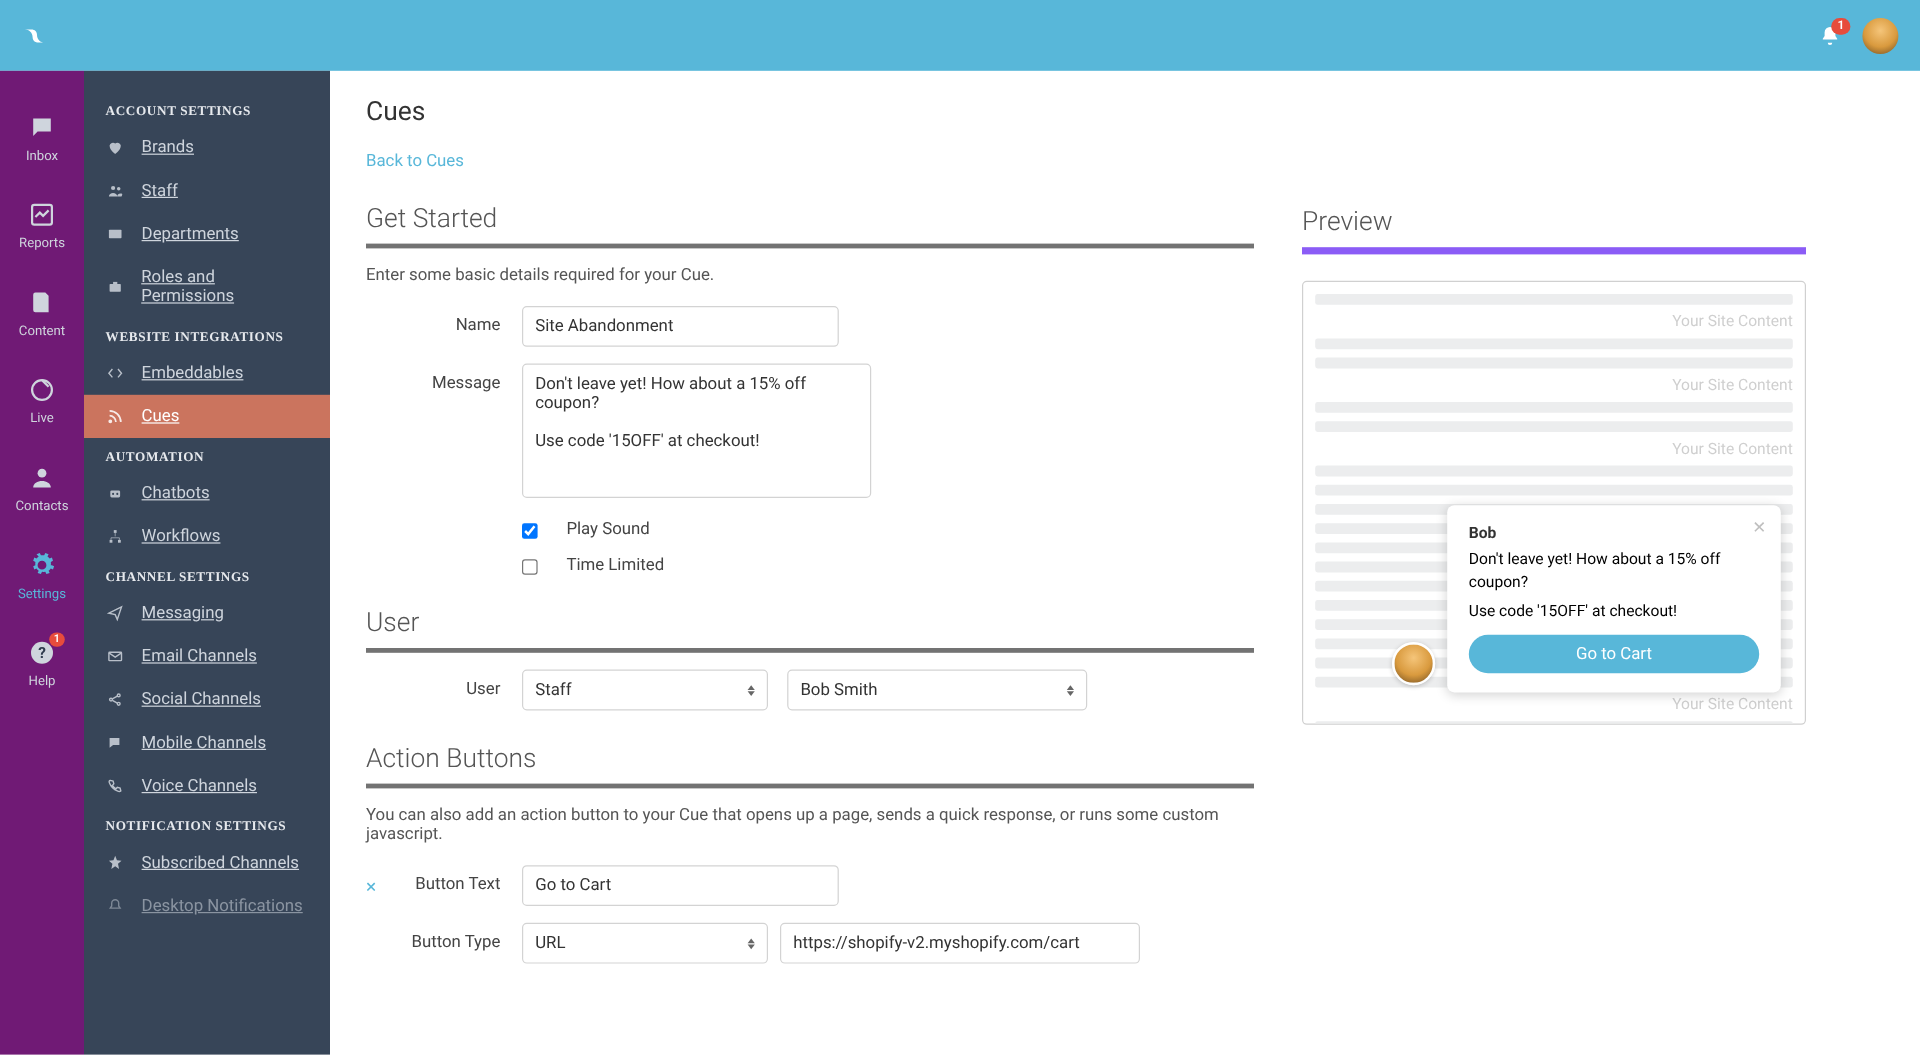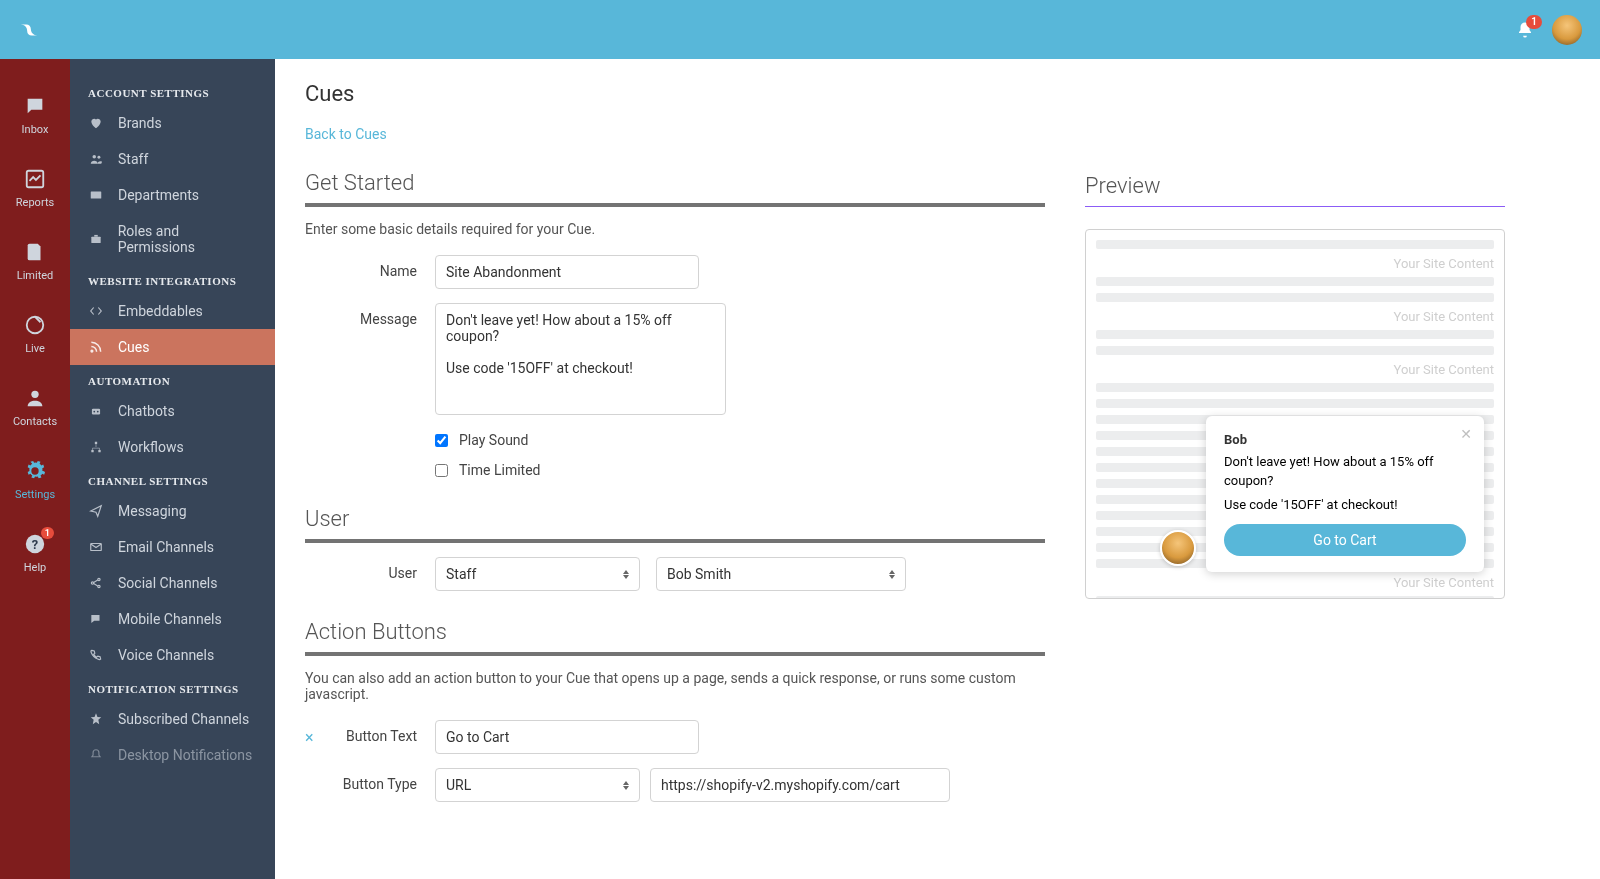--- a/index.html
+++ b/index.html
@@ -11,60 +11,60 @@
 .topbar-right { display: flex; align-items: center; gap: 18px; }
 .bell-wrap { position: relative; }
 .bell-icon { color: #fff; }
 .bell-badge { position: absolute; top: -6px; right: -8px; background: #e74c3c; color: #fff; font-size: 10px; font-weight: 600; border-radius: 8px; padding: 1px 5px; line-height: 12px; }
 .avatar-top { width: 30px; height: 30px; border-radius: 50%; background: radial-gradient(circle at 50% 35%, #f5c57a 0%, #d99a3e 55%, #6b4a1f 100%); }
 
 
 .layout { display: flex; height: calc(879px - 59px); }
 
 
-.primary-nav { width: 70px; background: #7f1d1d; display: flex; flex-direction: column; align-items: center; padding-top: 20px; }
+.primary-nav { width: 70px; background: #701a75; display: flex; flex-direction: column; align-items: center; padding-top: 20px; }
 .pnav-item { width: 70px; display: flex; flex-direction: column; align-items: center; gap: 6px; padding: 16px 0; color: #cfd5dd; cursor: pointer; position: relative; }
 .pnav-item.active { color: #58b7d9; }
 .pnav-label { font-size: 11px; }
 .pnav-badge { position: absolute; top: 10px; right: 16px; background: #e74c3c; color: #fff; font-size: 9px; font-weight: 600; border-radius: 8px; padding: 0 4px; line-height: 12px; }
 
 
 .sidebar { width: 205px; background: #374558; color: #cfd5dd; overflow-y: auto; padding-top: 18px; }
 .sb-heading { font-size: 11px; letter-spacing: 0.5px; font-weight: 700; color: #e6e9ed; padding: 10px 18px 6px; font-family: Liberation Serif, serif; }
-.sb-item { display: flex; align-items: center; gap: 14px; padding: 10px 18px; font-size: 14px; cursor: pointer; }
+.sb-item { display: flex; align-items: center; gap: 14px; padding: 10px 18px; font-size: 14px; cursor: pointer; text-decoration: underline; }
 .sb-item.active { background: #cb745e; color: #fff; }
 .sb-icon { width: 16px; display: flex; justify-content: center; opacity: 0.85; }
 
 
 .main { flex: 1; overflow-y: auto; padding: 22px 30px 40px; display: flex; gap: 40px; }
 .left-col { width: 740px; }
 .right-col { width: 420px; }
 
 .page-title { font-size: 22px; font-weight: 400; color: #333; margin-bottom: 20px; }
 .back-link { color: #58b7d9; font-size: 14px; display: inline-block; margin-bottom: 28px; cursor: pointer; }
 
 .section-title { font-size: 22px; font-weight: 300; color: #555; border-bottom: 4px solid #737373; padding-bottom: 8px; margin-bottom: 14px; }
 .section-desc { font-size: 14px; color: #555; margin-bottom: 18px; }
 
 .form-row { display: flex; align-items: flex-start; margin-bottom: 14px; }
 .form-label { width: 130px; text-align: right; padding-right: 18px; padding-top: 8px; font-size: 14px; color: #444; }
 .form-field input[type=text], .form-field textarea, .form-field .select-like, .form-field .url-input { border: 1px solid #d3d3d3; border-radius: 4px; padding: 8px 10px; font-size: 14px; font-family: inherit; color: #333; }
 .form-field textarea { resize: none; }
-.checkbox-row { display: flex; align-items: center; gap: 11px; padding-left: 130px; margin-bottom: 14px; }
+.checkbox-row { display: flex; align-items: flex-end; gap: 24px; padding-left: 130px; margin-bottom: 14px; }
 .checkbox-row label { font-size: 14px; color: #444; }
 
 .select-like { position: relative; display: inline-flex; align-items: center; justify-content: space-between; background: #fff; cursor: pointer; }
 .select-caret { display: inline-flex; flex-direction: column; gap: 1px; margin-left: 8px; }
 .caret-up, .caret-down { width: 0; height: 0; border-left: 3px solid transparent; border-right: 3px solid transparent; }
 .caret-up { border-bottom: 4px solid #666; }
 .caret-down { border-top: 4px solid #666; }
 
 .remove-row { color: #58b7d9; font-size: 16px; padding-top: 8px; width: 18px; cursor: pointer; }
 
-.preview-title { font-size: 22px; font-weight: 300; color: #555; border-bottom: 1px solid #8b5cf6; padding-bottom: 8px; margin-bottom: 22px; }
+.preview-title { font-size: 22px; font-weight: 300; color: #555; border-bottom: 6px solid #8b5cf6; padding-bottom: 8px; margin-bottom: 22px; }
 .preview-frame { border: 1px solid #d0d0d0; border-radius: 4px; padding: 10px; position: relative; height: 370px; overflow: hidden; }
 .skel-line { height: 9px; background: #ecedee; border-radius: 2px; margin-bottom: 7px; }
 .skel-text { text-align: right; color: #cfcfcf; font-size: 13px; margin: 2px 0 6px; }
 
 .cue-card { position: absolute; right: 20px; bottom: 26px; width: 278px; background: #fff; border-radius: 6px; box-shadow: 0 2px 10px rgba(0,0,0,0.18); padding: 16px 18px 16px 18px; }
 .cue-close { position: absolute; top: 10px; right: 12px; color: #bfbfbf; cursor: pointer; font-size: 14px; }
 .cue-name { font-weight: 700; font-size: 13px; margin-bottom: 6px; }
 .cue-msg { font-size: 13px; color: #000000; margin-bottom: 6px; line-height: 1.4; }
 .cue-btn { display: block; width: 100%; text-align: center; background: #58b7d9; color: #fff; border-radius: 20px; padding: 8px 0; font-size: 14px; margin-top: 10px; cursor: pointer; }
 .cue-avatar { position: absolute; left: -46px; bottom: 6px; width: 36px; height: 36px; border-radius: 50%; background: radial-gradient(circle at 50% 35%, #f5c57a 0%, #d99a3e 55%, #6b4a1f 100%); border: 2px solid #fff; box-shadow: 0 1px 4px rgba(0,0,0,0.2); }
@@ -106,21 +106,21 @@
       <svg width="22" height="22" viewBox="0 0 24 24" fill="none" stroke="#cfd5dd" stroke-width="2">
           <rect x="3" y="3" width="18" height="18" rx="2"></rect>
           <polyline points="6 14 10 10 13 13 18 8"></polyline>
         </svg>
       <span class="pnav-label">Reports</span>
     </div>
     <div class="pnav-item">
       <svg width="22" height="22" viewBox="0 0 24 24" fill="#cfd5dd">
           <path d="M6 3h9l3 3v15H6a2 2 0 0 1-2-2V5a2 2 0 0 1 2-2z"></path>
         </svg>
-      <span class="pnav-label">Limited</span>
+      <span class="pnav-label">Content</span>
     </div>
     <div class="pnav-item">
       <svg width="22" height="22" viewBox="0 0 24 24" fill="none" stroke="#cfd5dd" stroke-width="2">
           <circle cx="12" cy="12" r="9"></circle>
           <line x1="12" y1="3" x2="18" y2="9"></line>
         </svg>
       <span class="pnav-label">Live</span>
     </div>
     <div class="pnav-item">
       <svg width="22" height="22" viewBox="0 0 24 24" fill="#cfd5dd">

